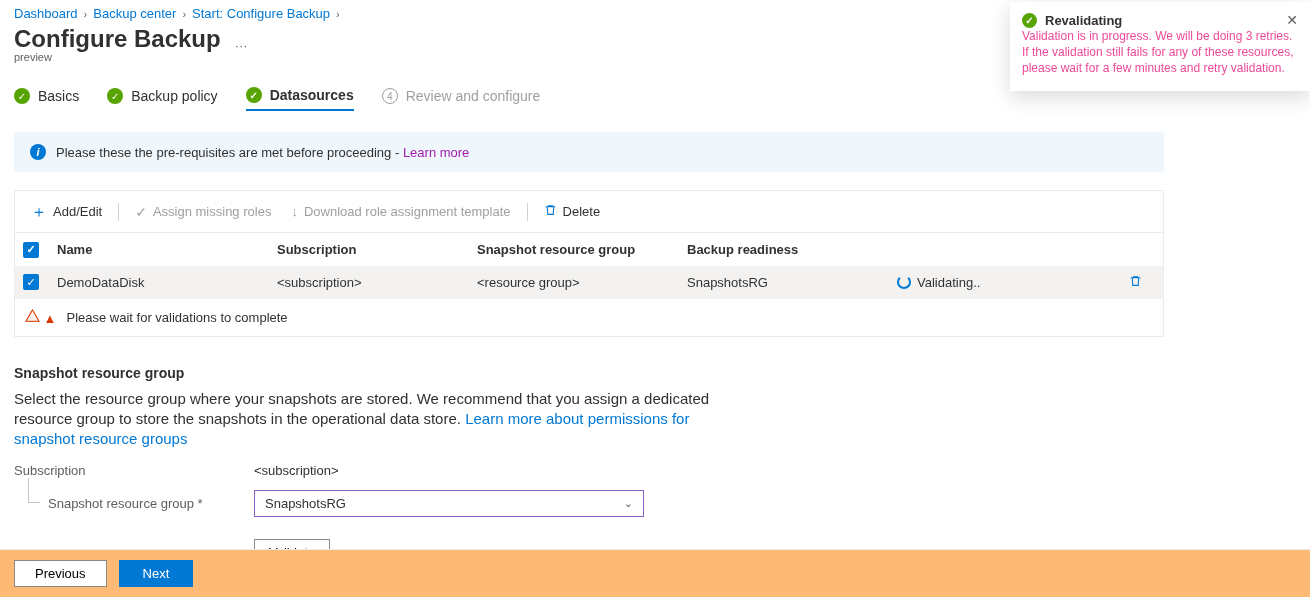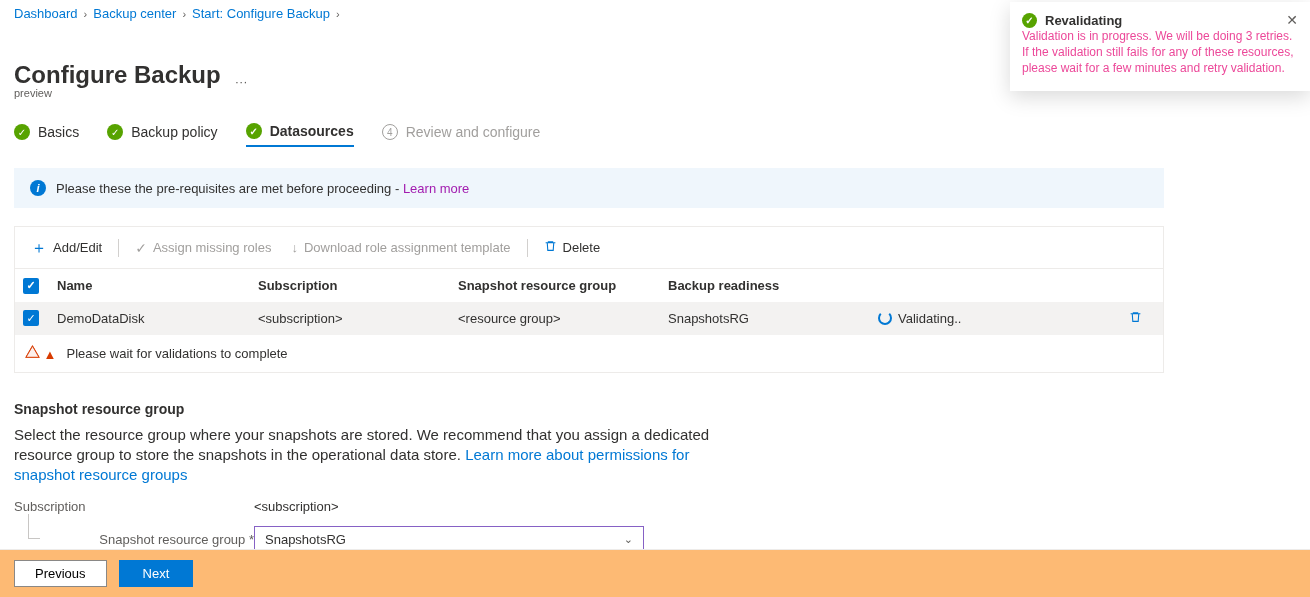--- a/index.html
+++ b/index.html
@@ -11,21 +11,21 @@
     background: #fff;
     position: relative;
     min-height: 597px;
   }
   .content-wrap { padding: 6px 14px 60px 14px; }
   
   .breadcrumb { display: flex; align-items: center; gap: 6px; padding: 0 0 4px 0; }
   .breadcrumb a { color: #0078d4; text-decoration: none; font-size: 13px; }
   .breadcrumb .sep { color: #605e5c; font-size: 11px; }
   
-  .title-row { display: flex; align-items: flex-end; gap: 14px; margin-top: 36px; }
+  .title-row { display: flex; align-items: flex-end; gap: 14px; }
   h1.title { font-size: 24px; font-weight: 600; margin: 0; }
   .more-dots { color: #605e5c; }
   .preview-label { font-size: 11px; color: #605e5c; margin-top: -2px; }
   
   .steps { display: flex; align-items: center; gap: 28px; margin-top: 24px; border-bottom: 1px solid transparent; }
   .step { display: flex; align-items: center; gap: 8px; padding-bottom: 6px; font-size: 14px; }
   .step.active { border-bottom: 2px solid #0078d4; font-weight: 600; }
   .step.disabled { color: #a19f9d; }
   .step-check {
     width: 16px; height: 16px; border-radius: 50%;
@@ -65,21 +65,21 @@
   .tool-sep { width: 1px; height: 18px; background: #d2d0ce; margin: 0 4px; }
   .icon-plus { color: #0078d4; font-size: 16px; line-height: 1; }
   .icon-check-small { color: #a19f9d; font-size: 14px; }
   .icon-down { color: #a19f9d; }
   .icon-trash { color: #0078d4; }
   
   .row { display: flex; align-items: center; padding: 8px 8px; }
   .row.head { font-weight: 600; font-size: 13px; }
   .row.body { background: #f3f2f1; }
   .col-cb { width: 34px; }
-  .col-name { width: 201px; }
+  .col-name { width: 220px; }
   .col-sub { width: 200px; }
   .col-rg { width: 210px; }
   .col-srg { width: 210px; }
   .col-br { flex: 1; display: flex; align-items: center; gap: 6px; }
   .col-del { width: 40px; text-align: center; color: #0078d4; }
   .cb {
     width: 16px; height: 16px; background: #0078d4; border-radius: 2px;
     display: inline-flex; align-items: center; justify-content: center; color: #fff; font-size: 11px;
   }
   .placeholder-pill {
@@ -93,21 +93,21 @@
   }
   .warn-row { display: flex; align-items: center; gap: 10px; padding: 10px 10px; font-size: 13px; }
   .warn-icon { color: #d83b01; }
   
   .section-h { font-weight: 600; font-size: 14px; margin-top: 28px; }
   .section-p { font-size: 15px; color: #323130; max-width: 740px; margin-top: 8px; line-height: 1.35; }
   .section-p a { color: #0078d4; text-decoration: none; }
   .form-area { margin-top: 14px; }
   .form-row { display: flex; align-items: center; margin-top: 12px; }
   .form-label-col { width: 240px; font-size: 13px; color: #605e5c; }
-  .form-label-col.indent { padding-left: 34px; position: relative; text-align: right; }
+  .form-label-col.indent { padding-left: 34px; position: relative; }
   .form-label-col.indent::before {
     content: ""; position: absolute; left: 14px; top: -18px; bottom: 8px; width: 1px; background: #c8c6c4;
   }
   .form-label-col.indent::after {
     content: ""; position: absolute; left: 14px; bottom: 8px; width: 12px; height: 1px; background: #c8c6c4;
   }
   .form-val { font-size: 13px; }
   .select-box {
     width: 390px; border: 1px solid #8661c5; padding: 5px 10px;
     display: flex; justify-content: space-between; align-items: center;

